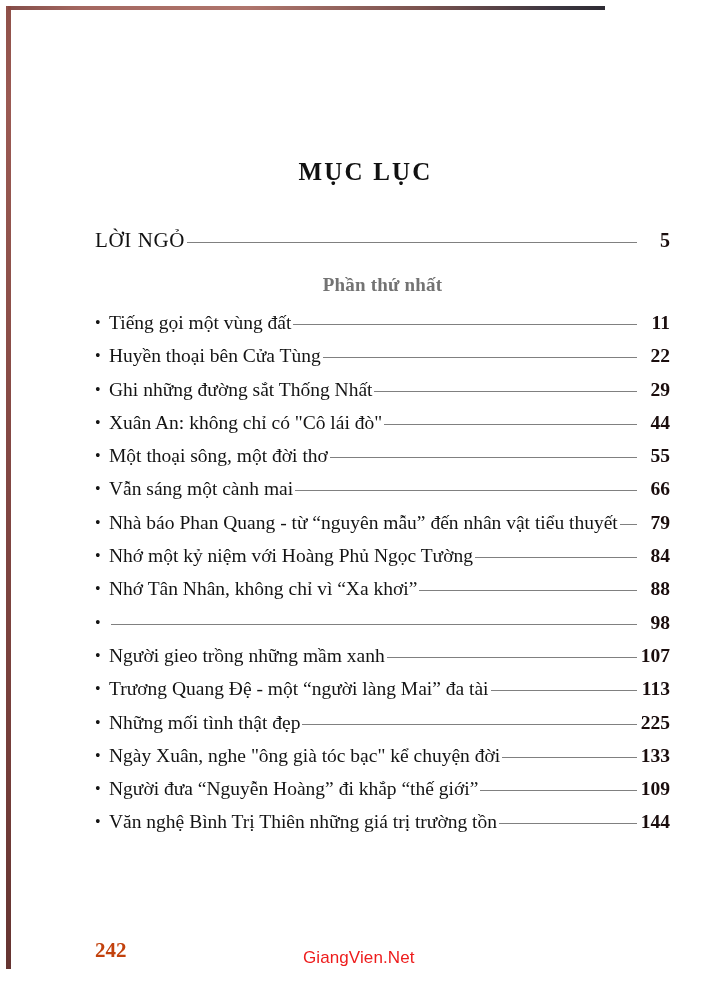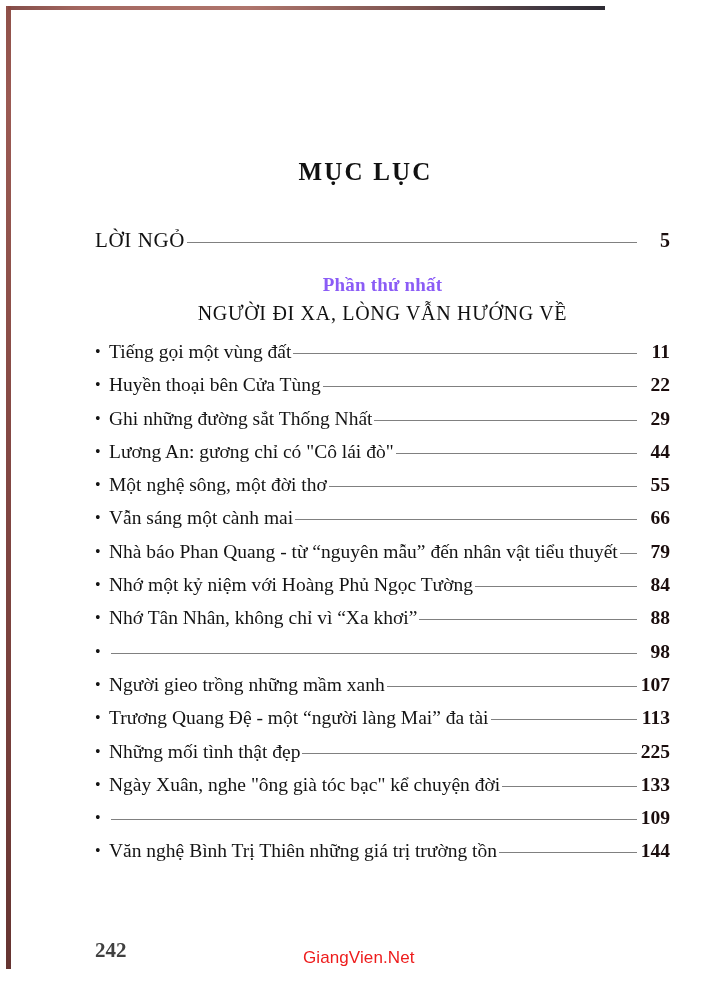--- a/index.html
+++ b/index.html
@@ -110,21 +110,21 @@
   }
   .row-intro .pageno { font-weight: bold; font-size: 20px; }
 
   .part-block {
     text-align: center;
     margin-top: 21px;
   }
   .part-title {
     font-size: 19px;
     font-weight: bold;
-    color: #8b5cf6;
+    color: #737373;
     letter-spacing: 0.2px;
   }
   .part-subtitle {
     font-size: 20px;
     color: #111111;
     letter-spacing: 0.7px;
     margin-top: 6px;
   }
 
   .entries {
@@ -144,21 +144,21 @@
     transform: translateY(-1px);
   }
   .entry .row-label { font-size: 19.5px; }
 
   .footer-pageno {
     position: absolute;
     left: 83px;
     top: 938px;
     font-size: 21px;
     font-weight: bold;
-    color: #404040;
+    color: #c2410c;
   }
 
   .watermark {
     position: absolute;
     left: 291px;
     top: 948px;
     font-family: "Liberation Sans", sans-serif;
     font-size: 17px;
     color: #ee1c1c;
     letter-spacing: 0.1px;
@@ -179,21 +179,20 @@
     <div class="inner">
 
       <div class="row row-intro">
         <span class="row-label">LỜI NGỎ</span>
         <span class="leader"></span>
         <span class="pageno">5</span>
       </div>
 
       <div class="part-block">
         <div class="part-title">Phần thứ nhất</div>
-        <div class="part-subtitle">NGƯỜI ĐI XA, LÒNG VẪN HƯỚNG VỀ</div>
       </div>
 
       <div class="entries">
 
         <div class="entry">
           <span class="bullet">•</span>
           <span class="row-label">Tiếng gọi một vùng đất</span>
           <span class="leader"></span>
           <span class="pageno">11</span>
         </div>
@@ -207,28 +206,28 @@
 
         <div class="entry">
           <span class="bullet">•</span>
           <span class="row-label">Ghi những đường sắt Thống Nhất</span>
           <span class="leader"></span>
           <span class="pageno">29</span>
         </div>
 
         <div class="entry">
           <span class="bullet">•</span>
-          <span class="row-label">Lương An: gương chỉ có "Cô lái đò"</span>
+          <span class="row-label">Xuân An: không chỉ có "Cô lái đò"</span>
           <span class="leader"></span>
           <span class="pageno">44</span>
         </div>
 
         <div class="entry">
           <span class="bullet">•</span>
-          <span class="row-label">Một nghệ sông, một đời thơ</span>
+          <span class="row-label">Một thoại sông, một đời thơ</span>
           <span class="leader"></span>
           <span class="pageno">55</span>
         </div>
 
         <div class="entry">
           <span class="bullet">•</span>
           <span class="row-label">Vẫn sáng một cành mai</span>
           <span class="leader"></span>
           <span class="pageno">66</span>
         </div>
@@ -283,20 +282,21 @@
 
         <div class="entry">
           <span class="bullet">•</span>
           <span class="row-label">Ngày Xuân, nghe "ông già tóc bạc" kể chuyện đời</span>
           <span class="leader"></span>
           <span class="pageno">133</span>
         </div>
 
         <div class="entry">
           <span class="bullet">•</span>
+          <span class="row-label">Người đưa “Nguyễn Hoàng” đi khắp “thế giới”</span>
           <span class="leader"></span>
           <span class="pageno">109</span>
         </div>
 
         <div class="entry">
           <span class="bullet">•</span>
           <span class="row-label">Văn nghệ Bình Trị Thiên những giá trị trường tồn</span>
           <span class="leader"></span>
           <span class="pageno">144</span>
         </div>

